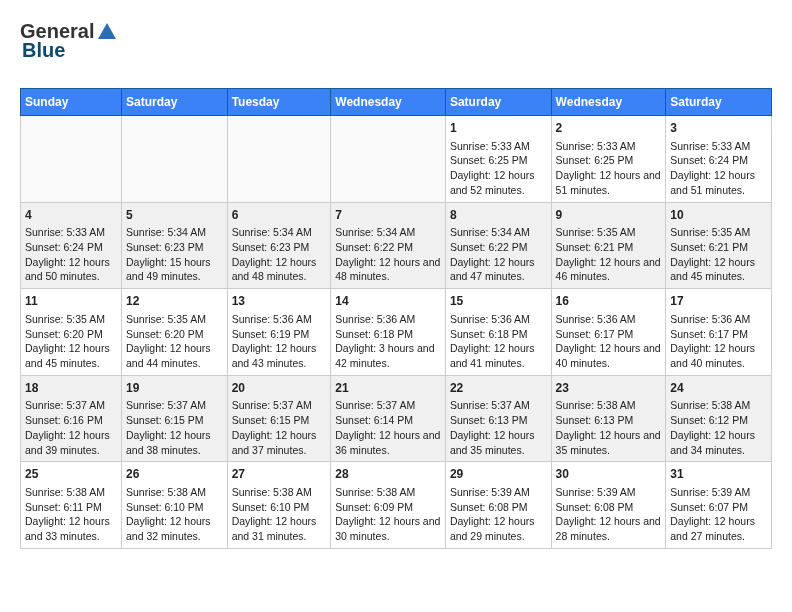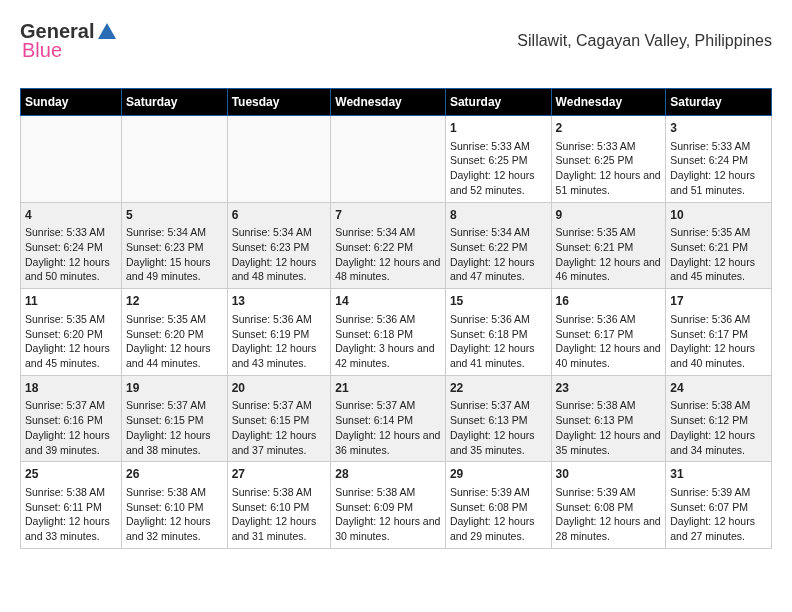--- a/index.html
+++ b/index.html
@@ -32,21 +32,21 @@
     .subtitle {
       font-size: 16px;
       color: #333;
     }
     table {
       width: 100%;
       border-collapse: collapse;
       font-size: 11px;
     }
     thead tr {
-      background-color: #000000;
+      background-color: #3b82f6;
       color: white;
     }
     thead th {
       padding: 6px 4px;
       text-align: left;
       font-size: 12px;
       font-weight: bold;
       border: 1px solid #1a5a9a;
     }
     tbody tr {
@@ -81,24 +81,23 @@
 <body>
 
 <div class="header">
   <div class="logo">
     <div style="display:flex; align-items:center; gap:2px;">
       <span style="font-size:20px; font-weight:bold; color:#333;">General</span>
       <svg width="22" height="22" viewBox="0 0 22 22">
         <polygon points="11,2 20,18 2,18" fill="#2a6db5"></polygon>
       </svg>
     </div>
-    <span style="font-size:20px; font-weight:normal; color:#ec4899; margin-top:-4px; margin-left:2px;">Blue</span>
+    <span style="font-size:20px; font-weight:bold; color:#0c4a6e; margin-top:-4px; margin-left:2px;">Blue</span>
   </div>
   <div class="title-section">
-    <div class="subtitle">Sillawit, Cagayan Valley, Philippines</div>
   </div>
 </div>
 
 <table>
   <thead>
     <tr>
     <th>Sunday</th>
         <th>Saturday</th>
         <th>Tuesday</th>
         <th>Wednesday</th>

